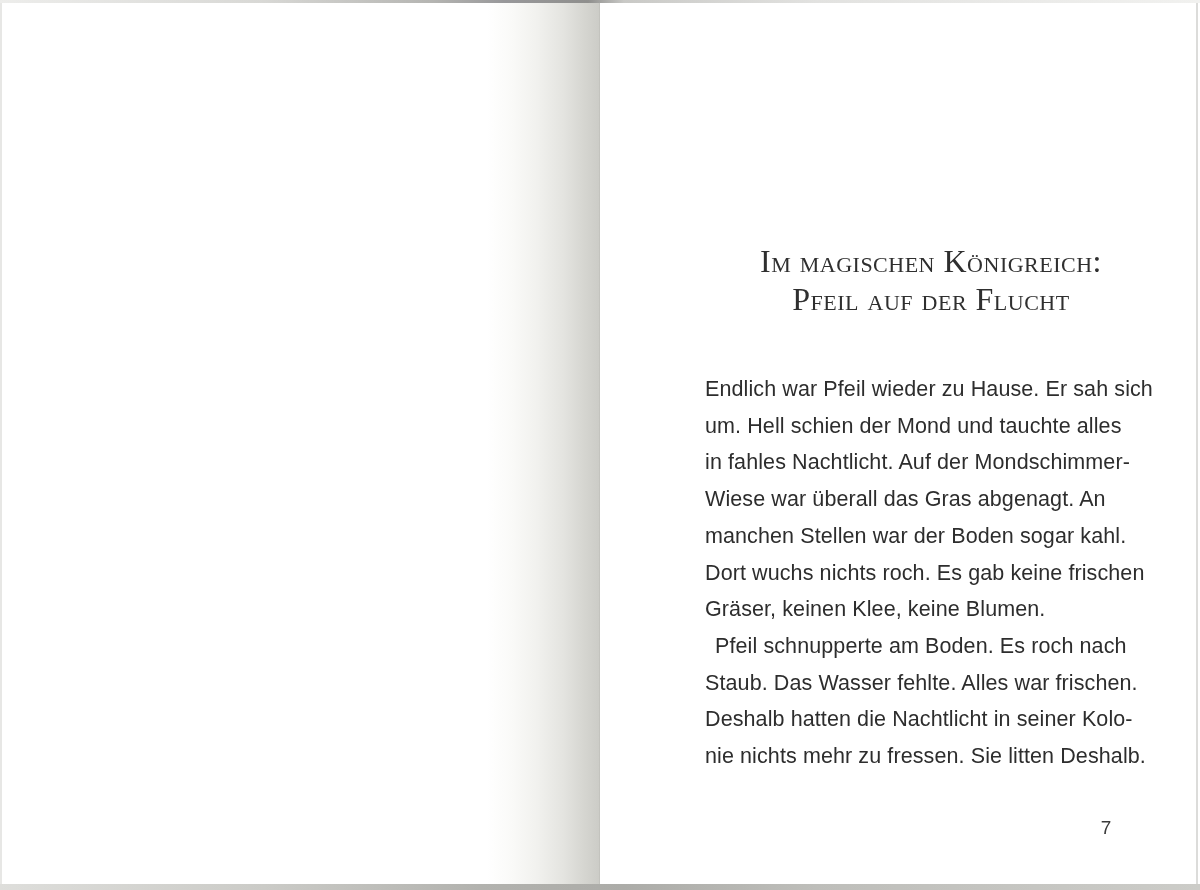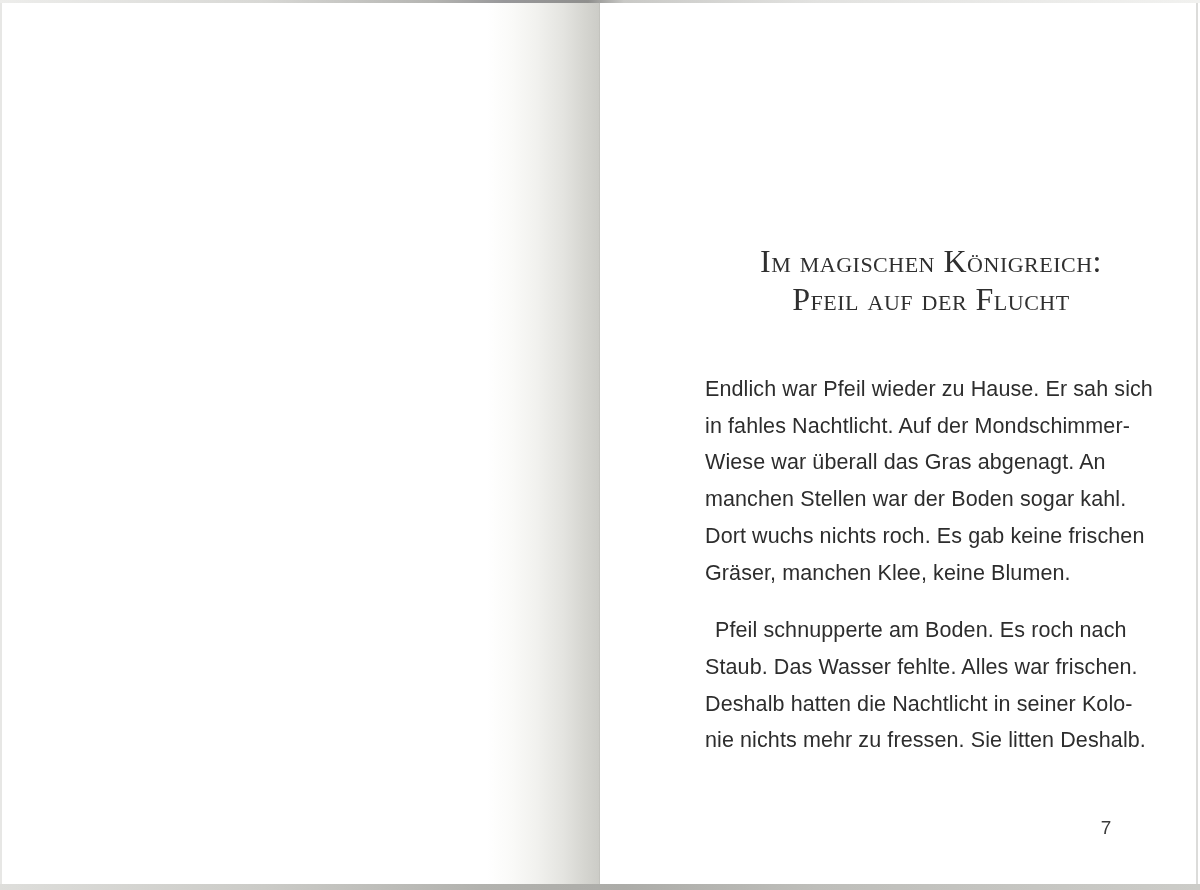--- a/index.html
+++ b/index.html
@@ -90,21 +90,21 @@
     top: 371px; left: 705px;
     width: 480px;
     color: #2d2d2d;
   }
   .body-line {
     font-size: 21.5px;
     line-height: 36.7px;
     white-space: nowrap;
     letter-spacing: 0.1px;
   }
-  .body-line.indent { padding-left: 10px; margin-top: 21px; }
+  .body-line.indent { padding-left: 10px; }
 
   
   .page-number {
     position: absolute;
     top: 817px; left: 1090px;
     width: 32px;
     text-align: center;
     font-size: 19px;
     color: #3a3a3a;
   }
@@ -120,25 +120,26 @@
 
   <div class="right-page"></div>
 
   <div class="chapter-title">
     <span class="title-line">Im magischen Königreich:</span>
     <span class="title-line">Pfeil auf der Flucht</span>
   </div>
 
   <div class="body-text">
     <div class="body-line">Endlich war Pfeil wieder zu Hause. Er sah sich</div>
+    <div class="body-line">um. Hell schien der Mond und tauchte alles</div>
     <div class="body-line">in fahles Nachtlicht. Auf der Mondschimmer-</div>
     <div class="body-line">Wiese war überall das Gras abgenagt. An</div>
     <div class="body-line">manchen Stellen war der Boden sogar kahl.</div>
     <div class="body-line">Dort wuchs nichts roch. Es gab keine frischen</div>
-    <div class="body-line">Gräser, manchen Klee, keine Blumen.</div>
+    <div class="body-line">Gräser, keinen Klee, keine Blumen.</div>
     <div class="body-line indent">Pfeil schnupperte am Boden. Es roch nach</div>
     <div class="body-line">Staub. Das Wasser fehlte. Alles war frischen.</div>
     <div class="body-line">Deshalb hatten die Nachtlicht in seiner Kolo-</div>
     <div class="body-line">nie nichts mehr zu fressen. Sie litten Deshalb.</div>
   </div>
 
   <div class="page-number">7</div>
 
   <div class="photo-top-edge"></div>
   <div class="photo-bottom-edge"></div>

